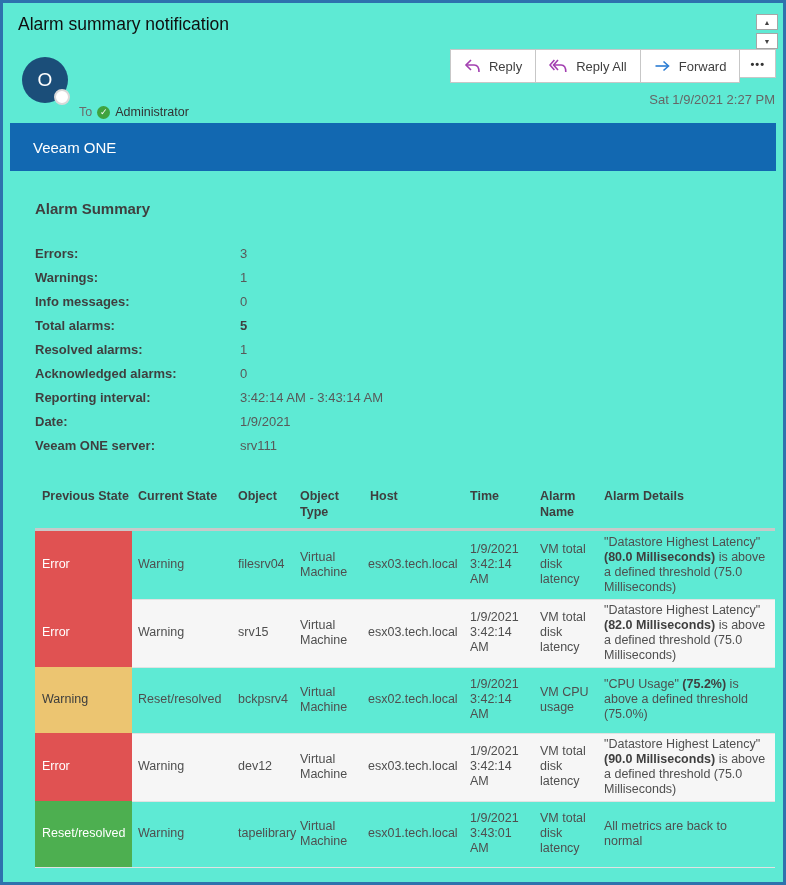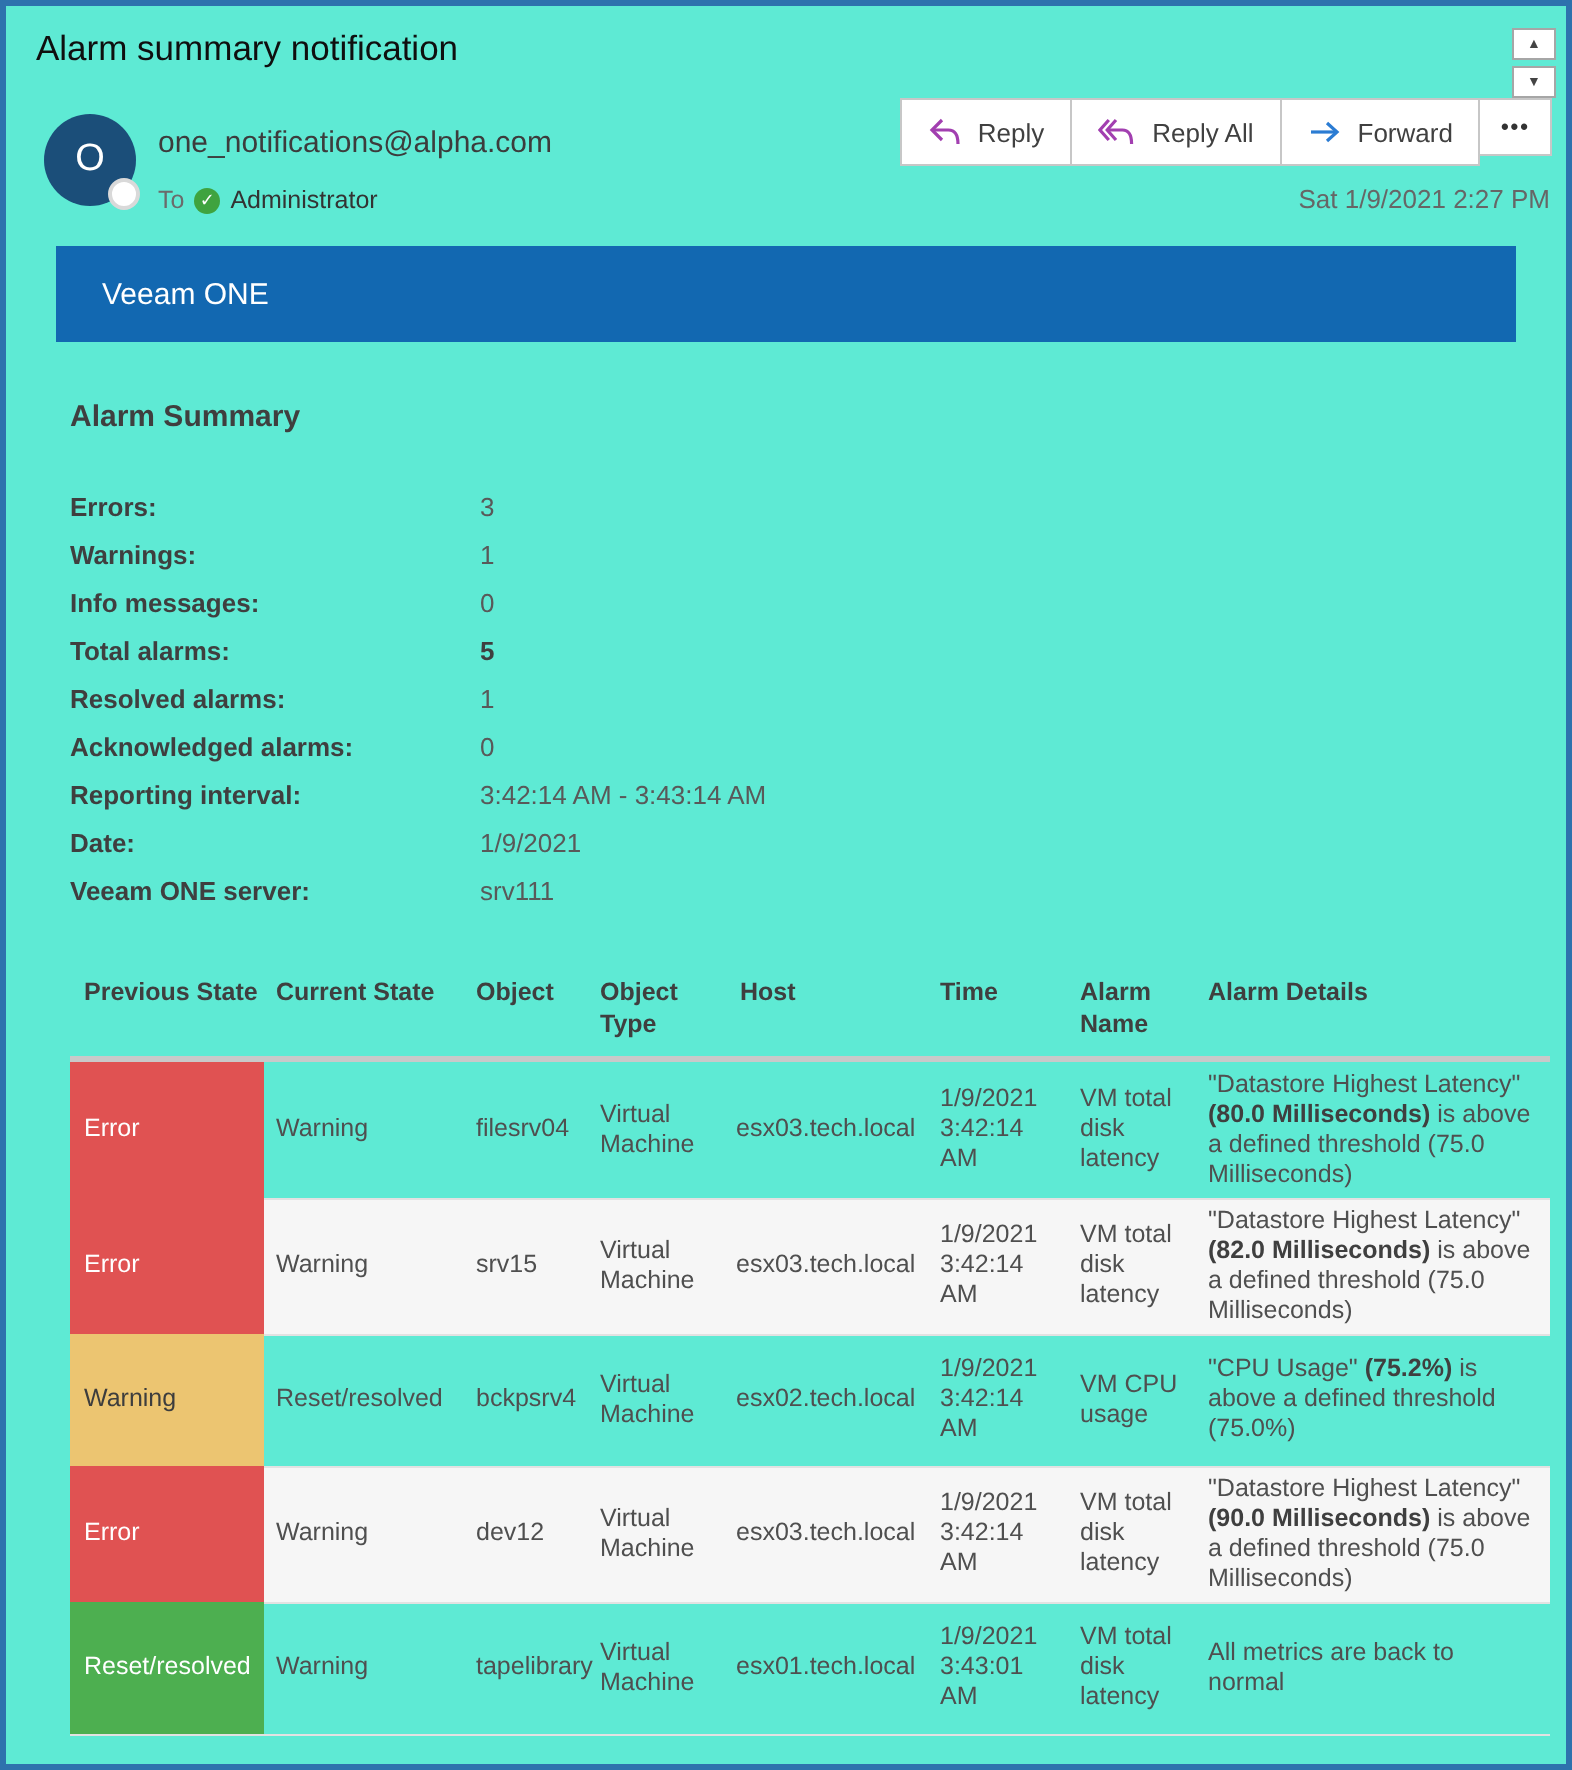--- a/index.html
+++ b/index.html
@@ -12,34 +12,34 @@
   .mail-header { position:relative; height:120px; }
   .msg-title { position:absolute; left:15px; top:11px; font-size:17.5px; color:#0f0f0f; }
   .spinner { position:absolute; right:5px; top:11px; display:flex; flex-direction:column; gap:3px; }
   .spin-btn { width:22px; height:16px; box-sizing:border-box; border:1px solid #a6a6a6; background:#fff;
     display:flex; align-items:center; justify-content:center; font-size:7px; color:#444; cursor:default; padding:0; }
   .avatar { position:absolute; left:19px; top:54px; width:46px; height:46px; border-radius:50%;
     background:#1b4e79; color:#fff; display:flex; align-items:center; justify-content:center; font-size:19px; }
   .presence { position:absolute; right:-2px; bottom:-2px; width:12px; height:12px; border-radius:50%;
     background:#fff; border:2px solid #d9d9d9; }
   .sender { position:absolute; left:76px; top:60px; font-size:15px; color:#3c3c3c; }
-  .to-row { position:absolute; left:76px; top:90px; display:flex; align-items:center; gap:5px; font-size:12.5px; }
+  .to-row { position:absolute; left:76px; top:102px; display:flex; align-items:center; gap:5px; font-size:12.5px; }
   .to-label { color:#6b6b6b; }
   .check-icon { width:13px; height:13px; border-radius:50%; background:#3fa33f; color:#fff;
     display:flex; align-items:center; justify-content:center; font-size:9px; line-height:1; }
   .recipient { color:#333; }
   .actions { position:absolute; top:46px; right:7px; display:flex; align-items:stretch; }
   .btn { display:flex; align-items:center; gap:8px; box-sizing:border-box; height:29px;
     border:1px solid #c7c7c7; background:#fff; padding:16px 13px; font-size:13px; color:#404040;
     font-family:inherit; cursor:default; }
   .btn + .btn { margin-left:-1px; }
   .btn-more { margin-left:7px; padding:0 10px; letter-spacing:1px; font-size:11px; font-weight:bold; color:#333; }
   .sent-date { position:absolute; top:89px; right:8px; font-size:13px; color:#666; }
   
-  .banner { margin:0 25px; height:48px; background:#1268b1; display:flex; align-items:center; }
+  .banner { margin:0 7px; height:48px; background:#1268b1; display:flex; align-items:center; }
   .banner span { color:#fff; font-size:15px; margin-left:23px; }
   
   .content { margin:0 8px 0 32px; }
   .summary-heading { margin-top:29px; font-size:15px; font-weight:bold; color:#3f3f3f; }
   .fields { margin-top:24px; }
   .field { display:flex; align-items:center; height:24px;gap:20px; }
   .f-label { width:185px; font-size:13px; font-weight:bold; color:#3f3f3f; }
   .f-value { font-size:13px; color:#595959; }
   .val-strong { font-weight:bold; color:#3f3f3f; }
   
@@ -74,21 +74,20 @@
       <button class="spin-btn">
         <span>▼</span>
       </button>
     </div>
 
     <div class="avatar">
       <span>O</span>
       <span class="presence"></span>
     </div>
 
-    <div class="sender">one_notifications@alpha.com</div>
 
     <div class="to-row">
       <span class="to-label">To</span>
       <span class="check-icon">
           <span>✓</span>
         </span>
       <span class="recipient">Administrator</span>
     </div>
 
     <div class="actions">

